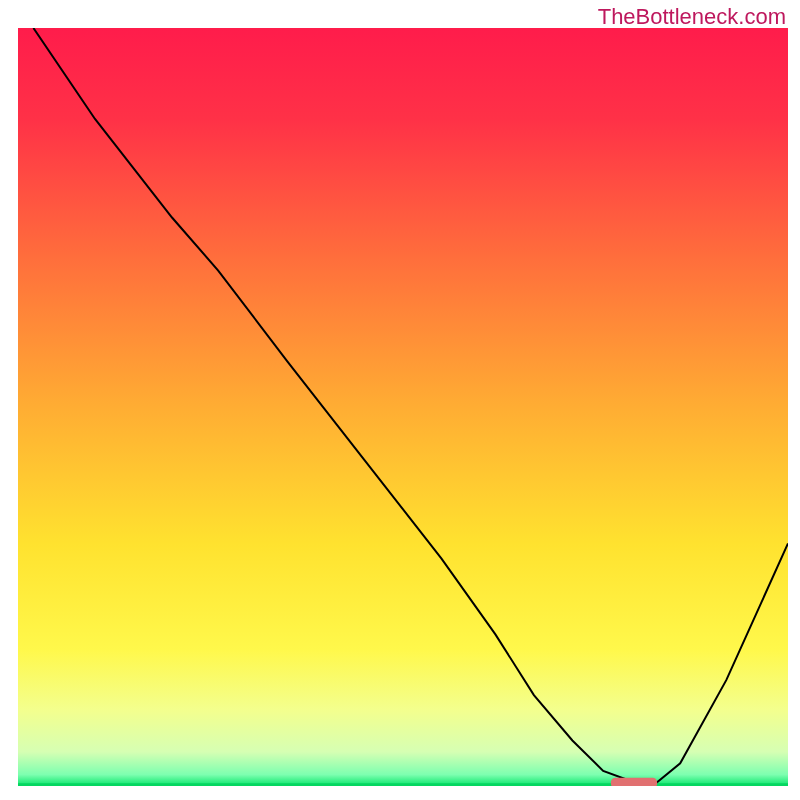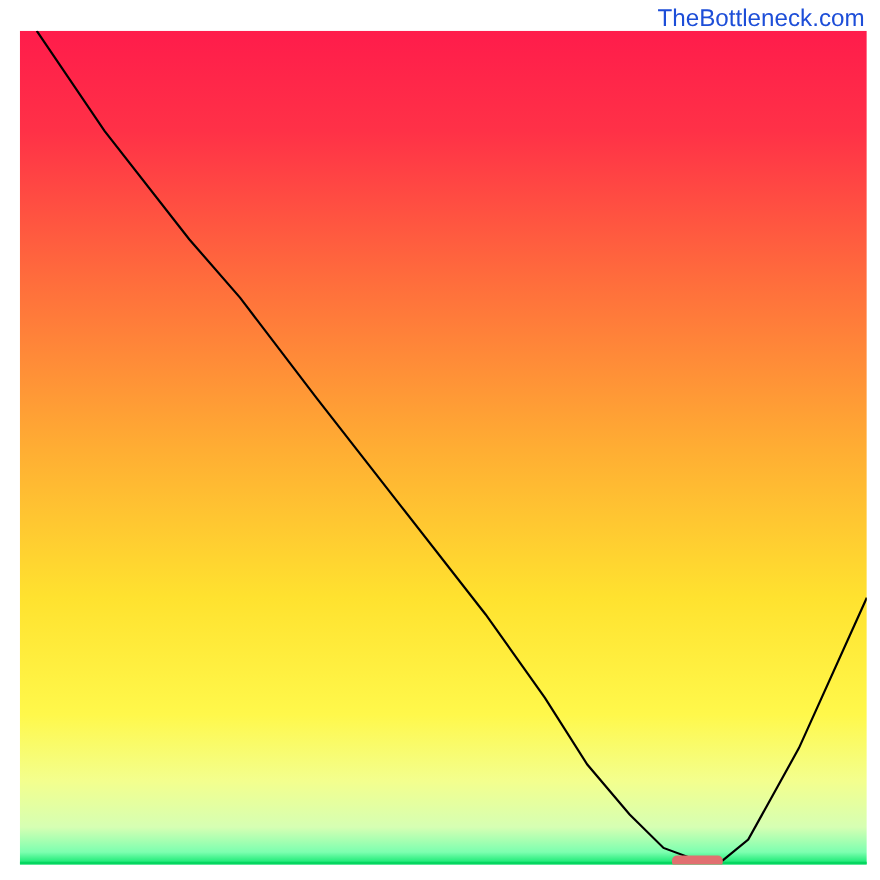--- a/index.html
+++ b/index.html
@@ -7,21 +7,21 @@
     width: 800px;
     height: 800px;
     background: #ffffff;
     position: relative;
     font-family: Arial, sans-serif;
   }
   .watermark {
     position: absolute;
     top: 4px;
     right: 14px;
-    color: #1d4ed8;
+    color: #be185d;
     font-size: 22px;
     font-weight: 400;
     z-index: 10;
   }
   .plot-area {
     position: absolute;
     left: 18px;
     top: 28px;
     width: 770px;
     height: 758px;

